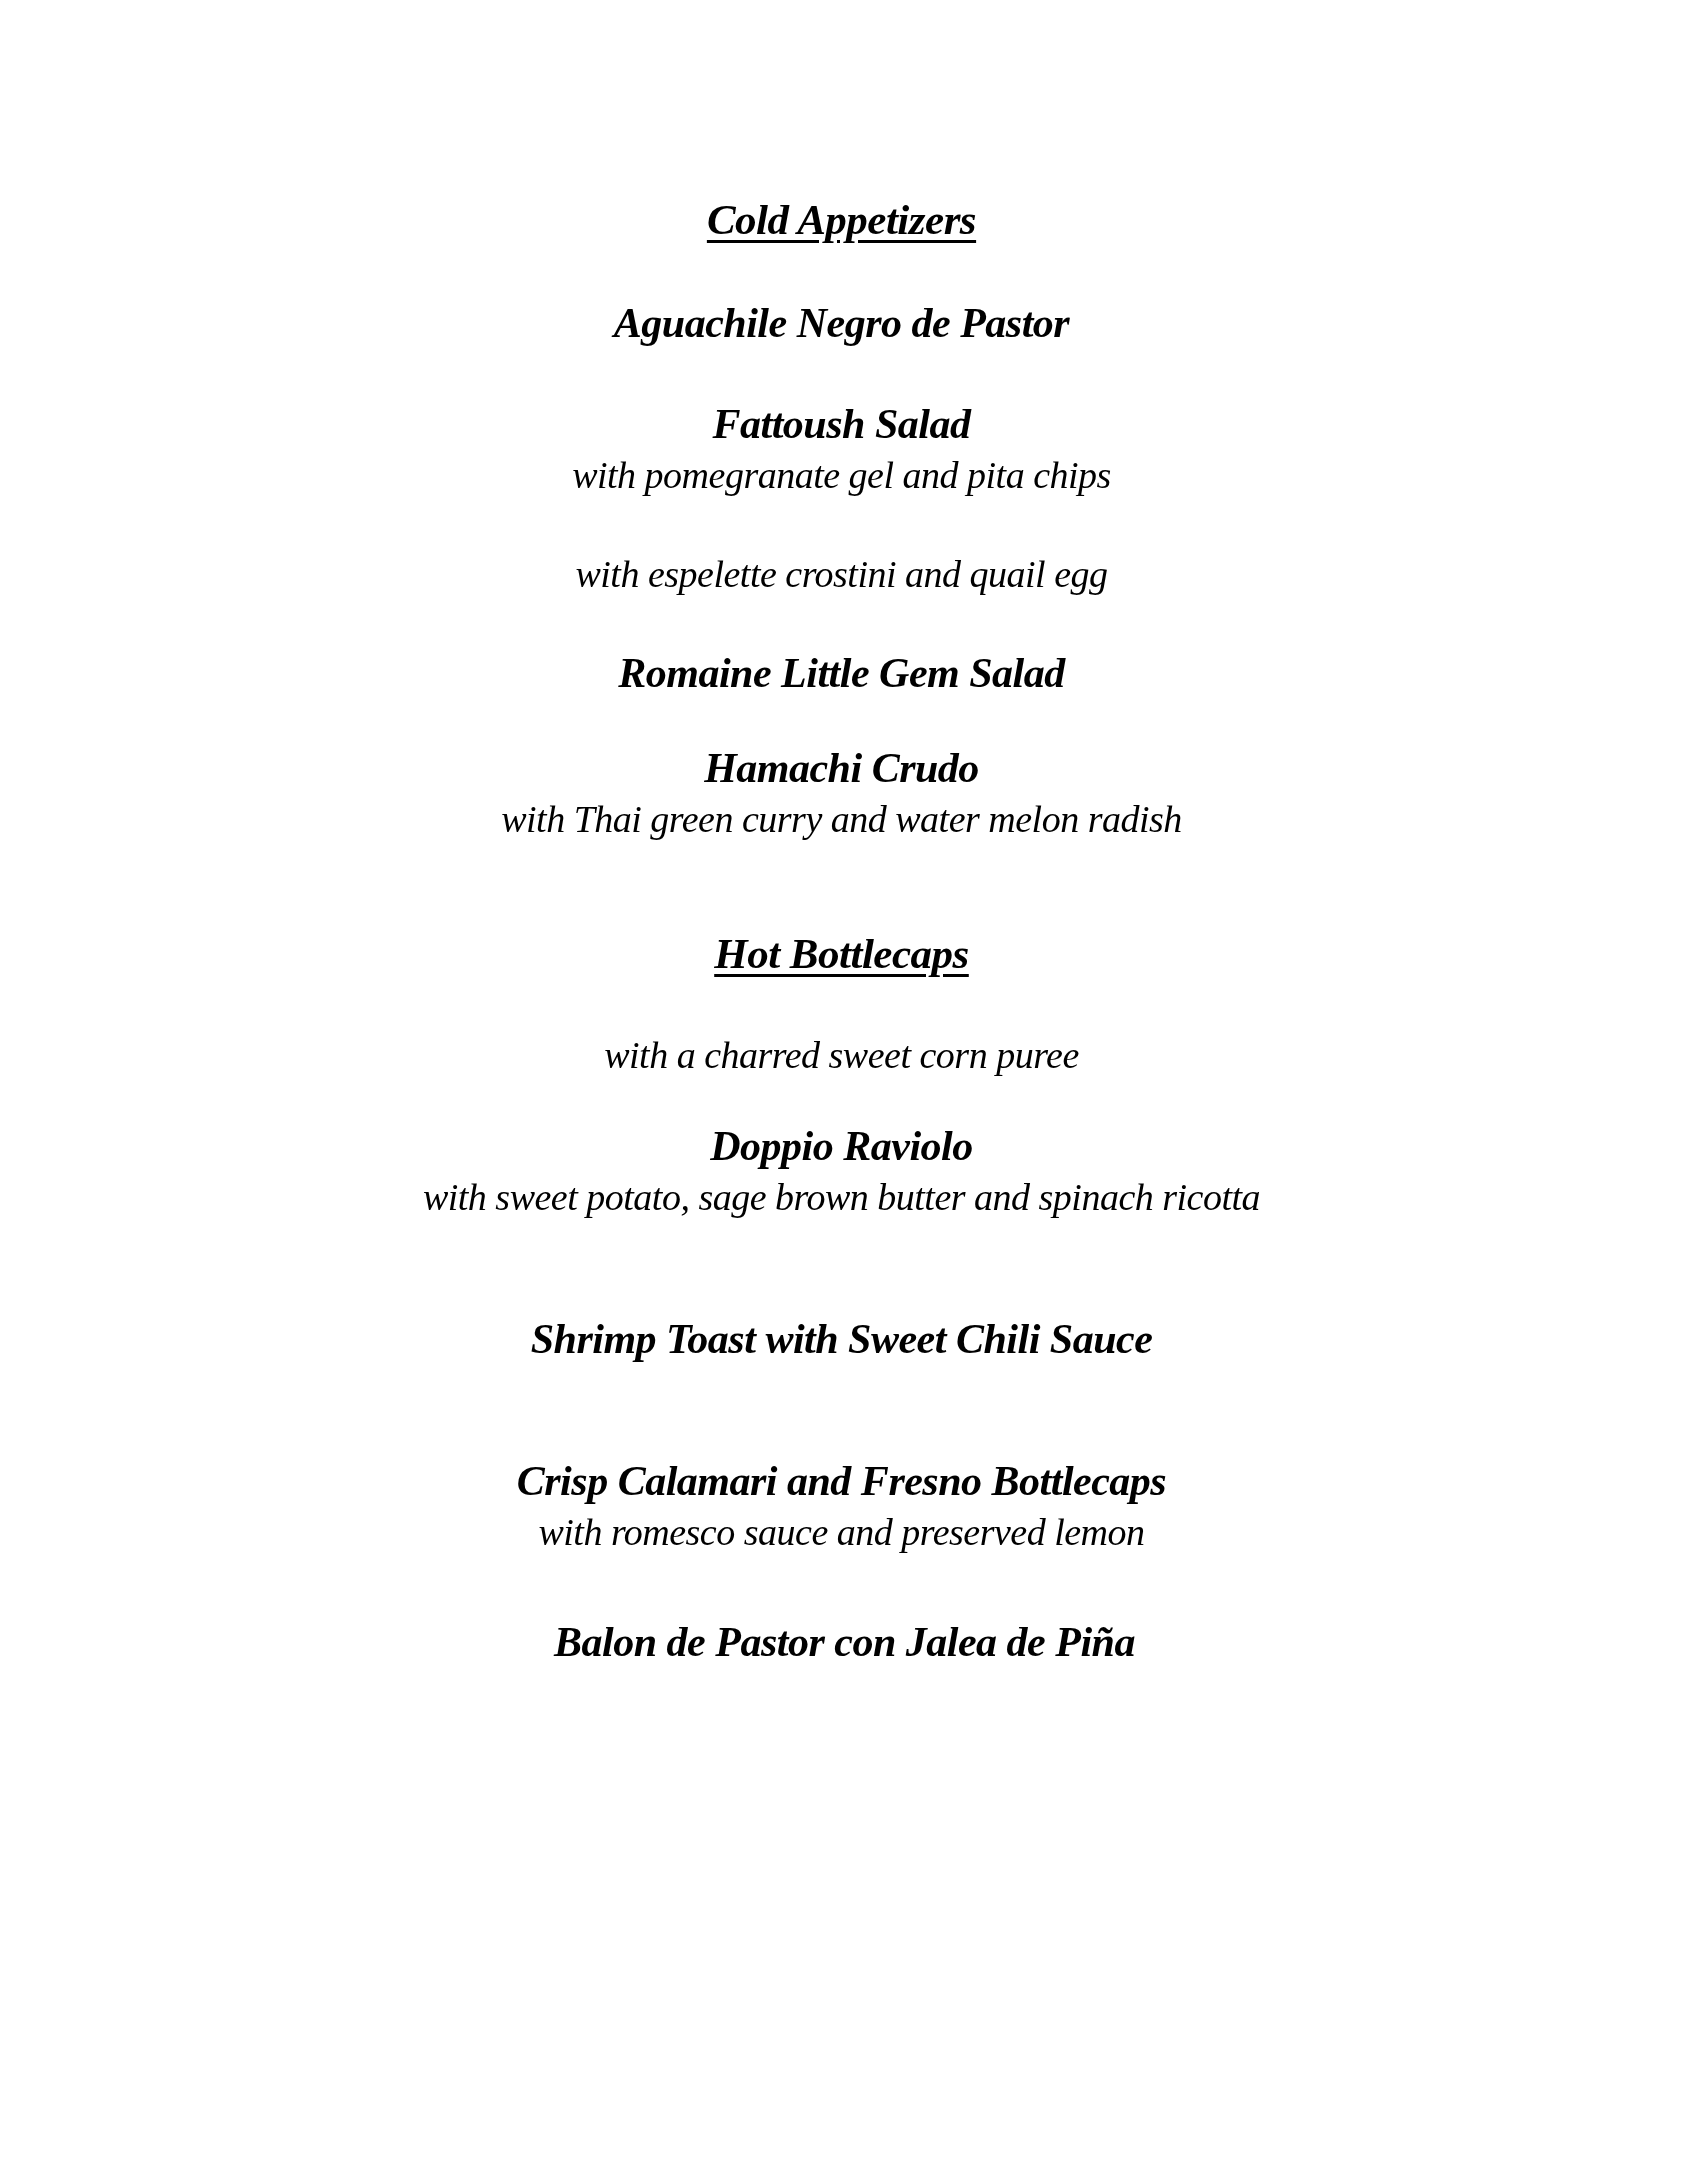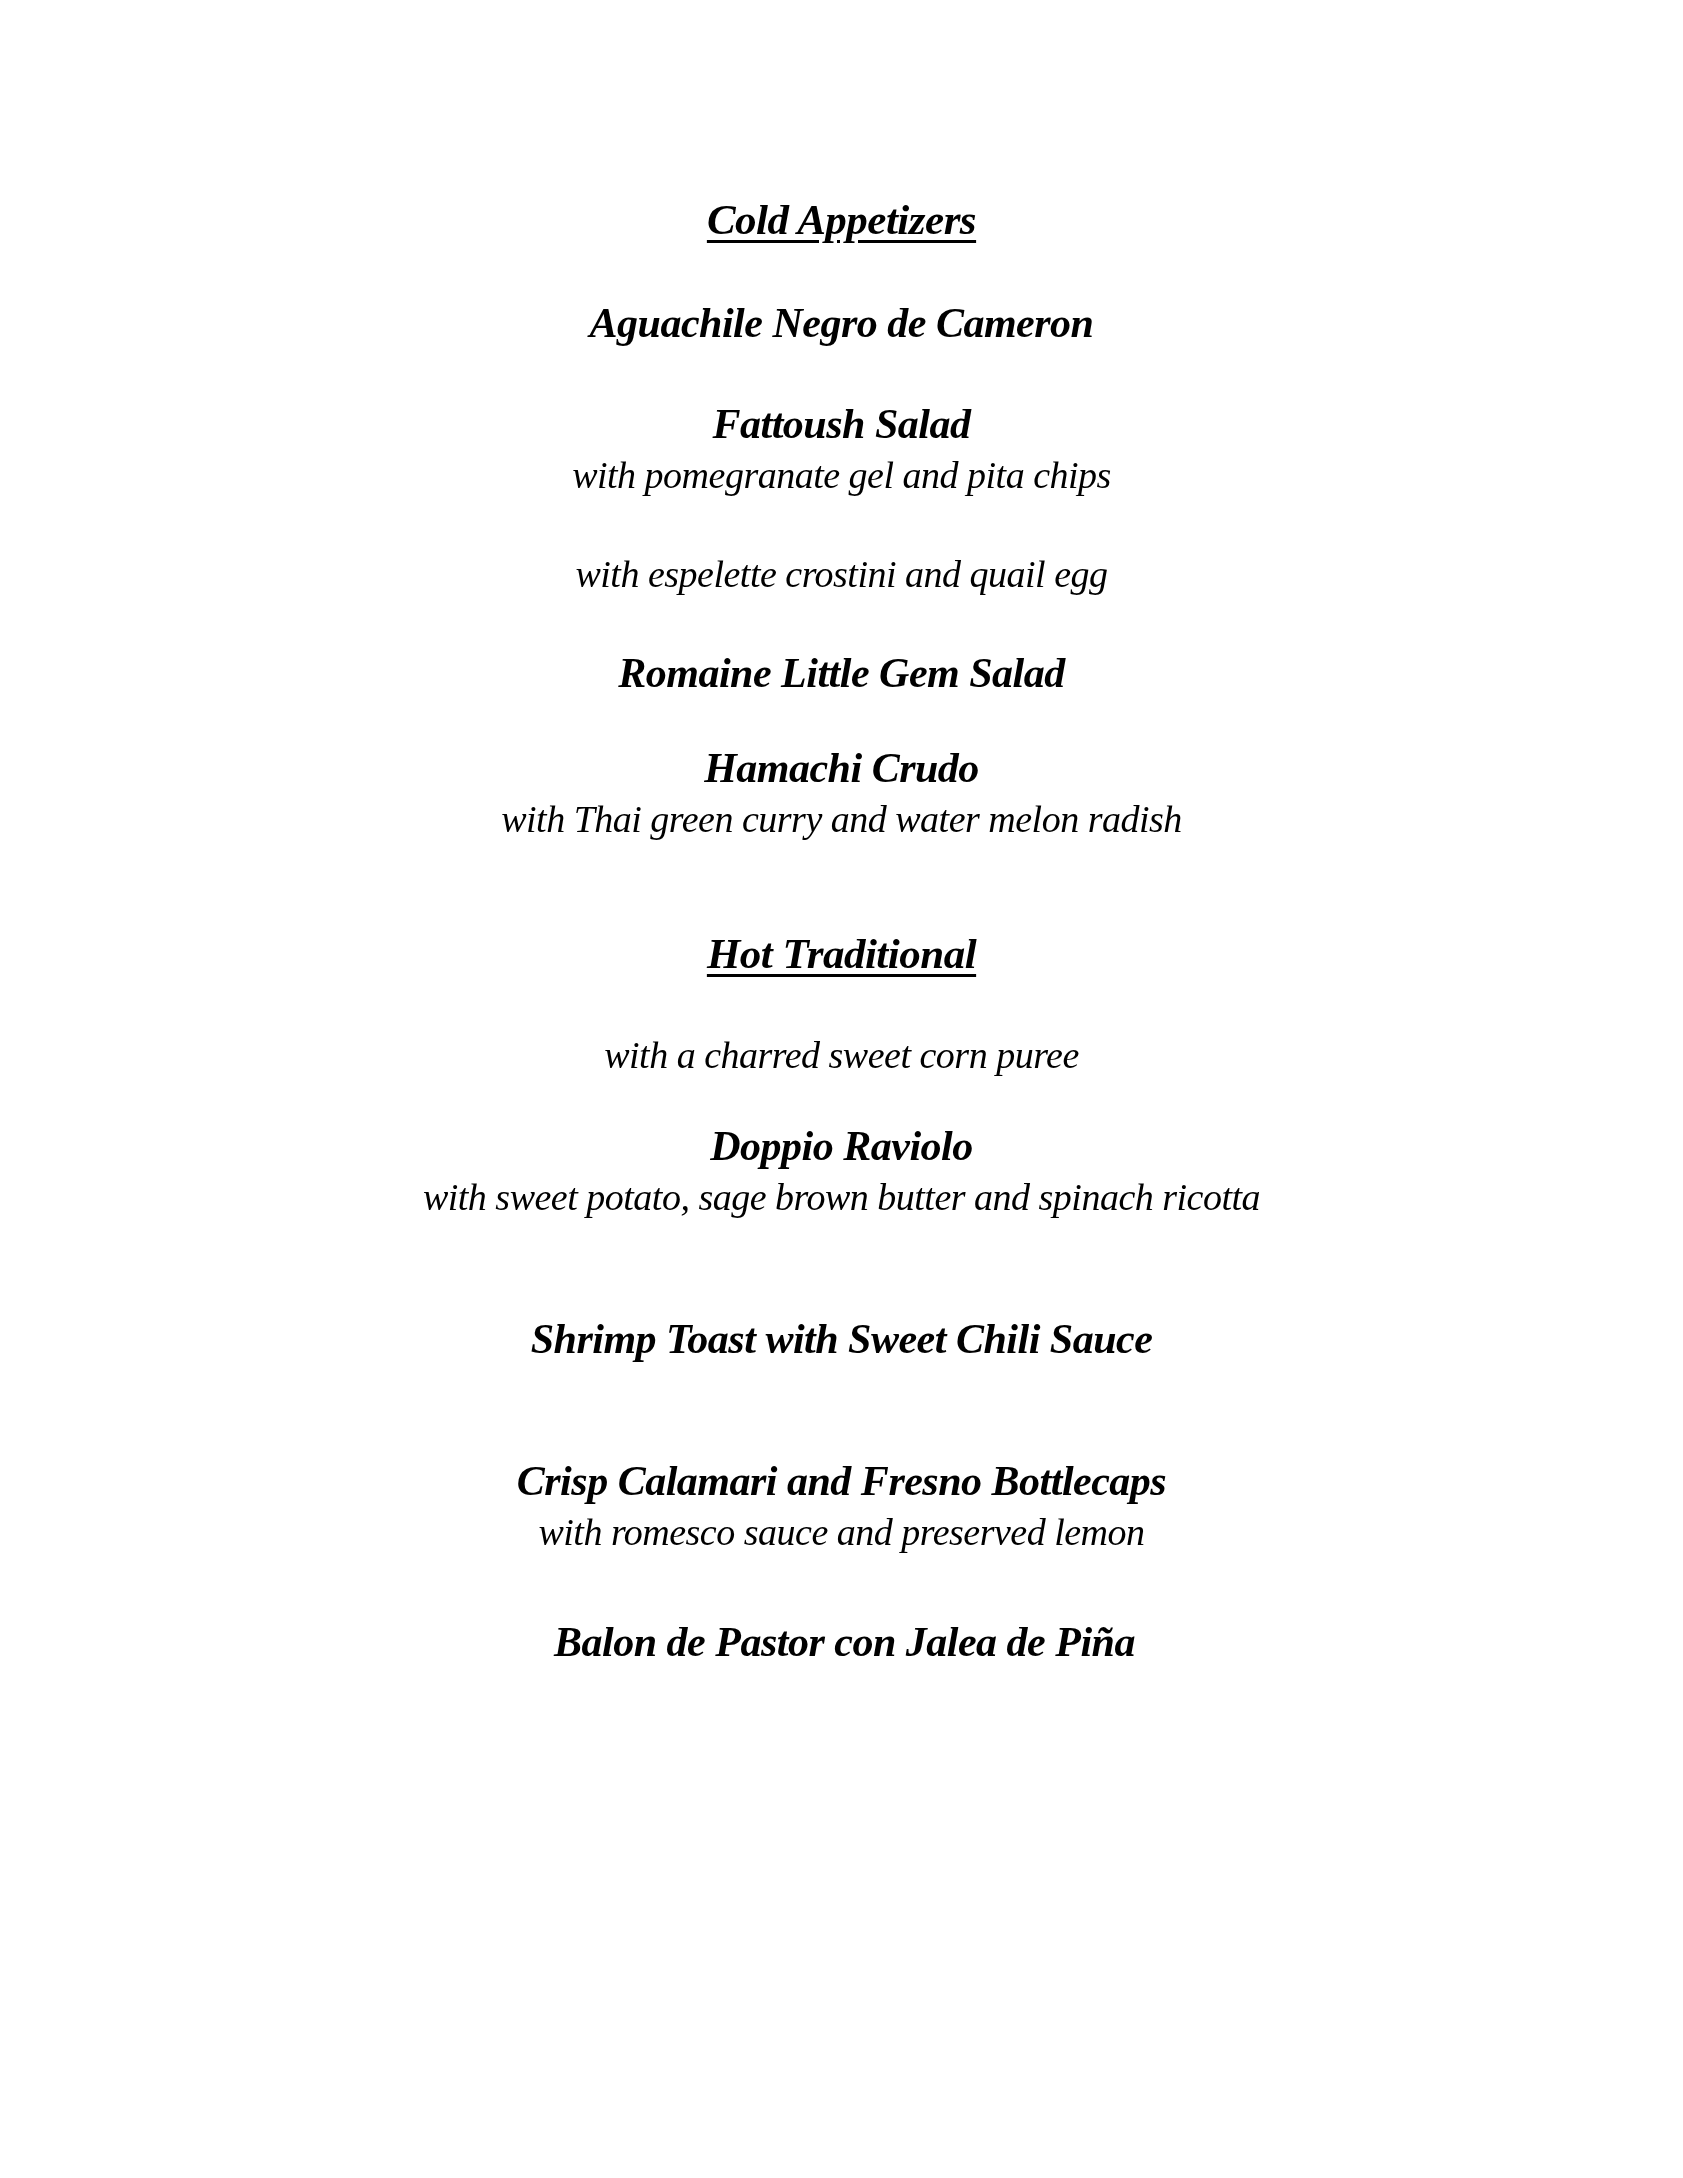--- a/index.html
+++ b/index.html
@@ -58,21 +58,21 @@
 </style>
 </head>
 <body>
 
 <div class="page">
 
   <div>
     <div class="section-title">Cold Appetizers</div>
 
     <div class="menu-item mt-54">
-      <div class="item-name">Aguachile Negro de Cameron</div>
+      <div class="item-name">Aguachile Negro de Pastor</div>
     </div>
 
     <div class="menu-item mt-50">
       <div class="item-name">Fattoush Salad</div>
       <div class="item-desc">with pomegranate gel and pita chips</div>
     </div>
 
     <div class="menu-item mt-48">
       <div class="item-desc">with espelette crostini and quail egg</div>
     </div>
@@ -81,21 +81,21 @@
       <div class="item-name">Romaine Little Gem Salad</div>
     </div>
 
     <div class="menu-item mt-44">
       <div class="item-name">Hamachi Crudo</div>
       <div class="item-desc">with Thai green curry and water melon radish</div>
     </div>
   </div>
 
   <div>
-    <div class="section-title mt-84">Hot Traditional</div>
+    <div class="section-title mt-84">Hot Bottlecaps</div>
 
     <div class="menu-item mt-52">
       <div class="item-desc">with a charred sweet corn puree</div>
     </div>
 
     <div class="menu-item mt-88">
       <div class="item-name">Doppio Raviolo</div>
       <div class="item-desc">with sweet potato, sage brown butter and spinach ricotta</div>
     </div>
 

